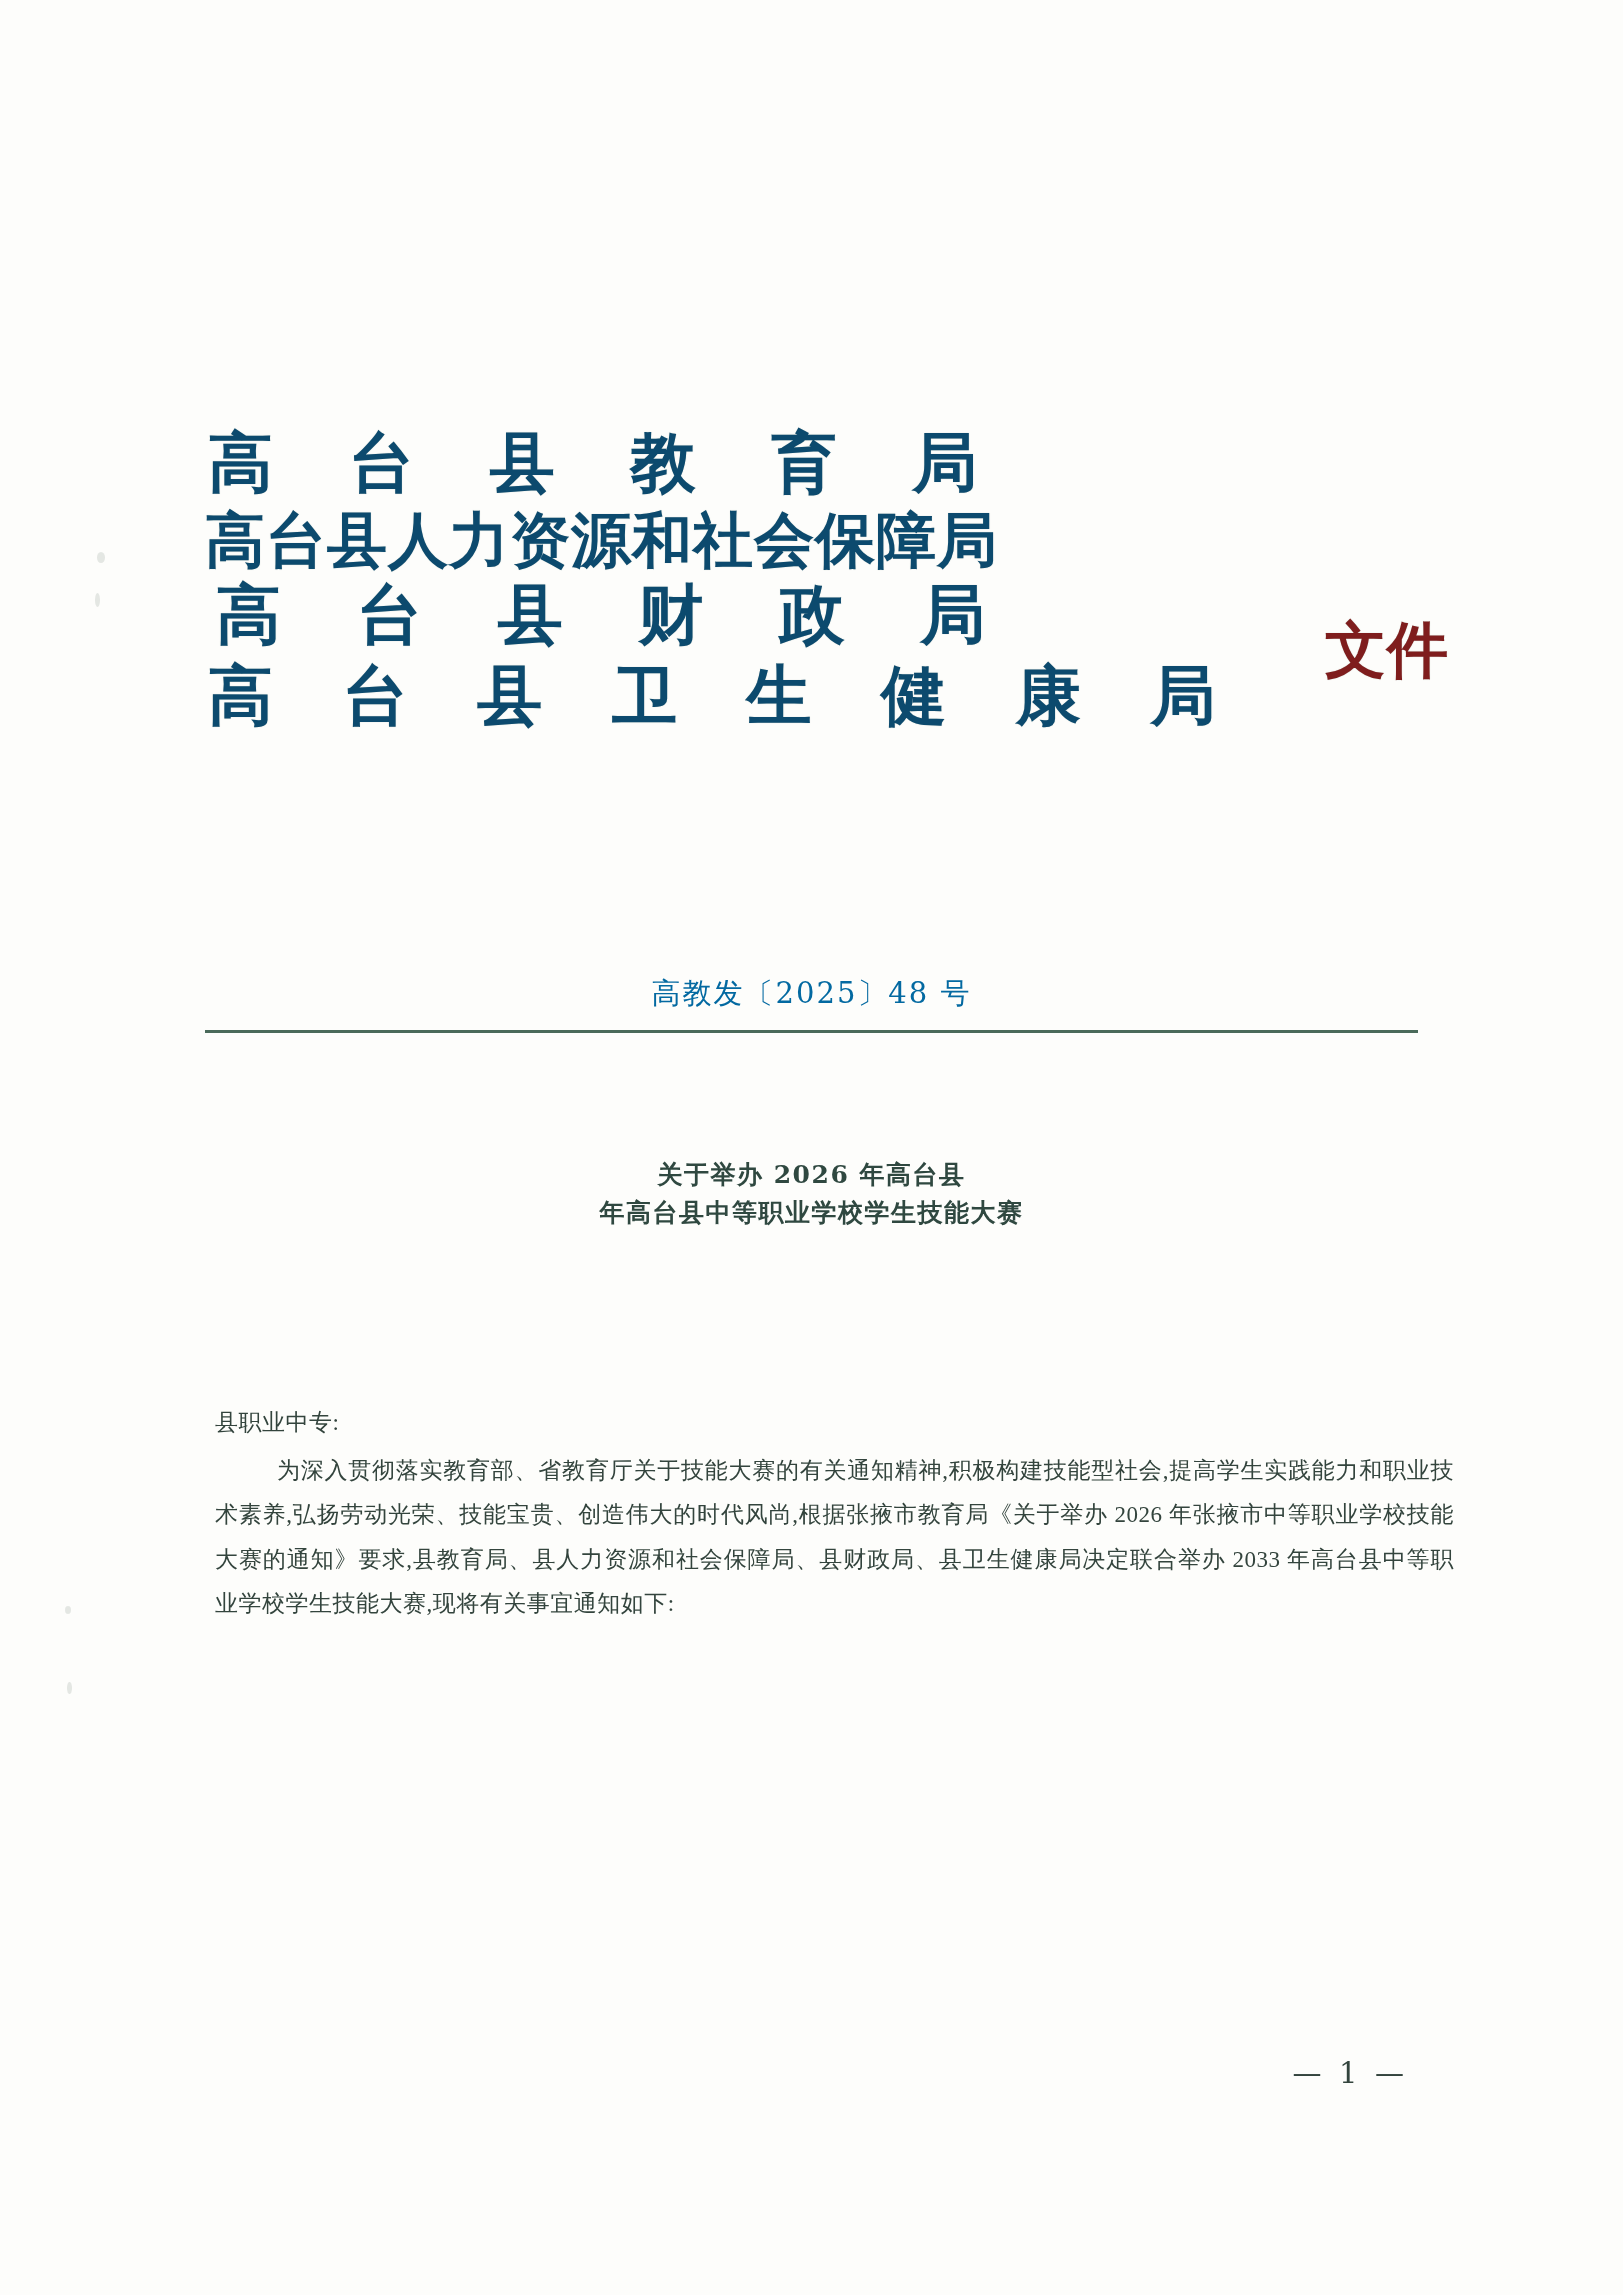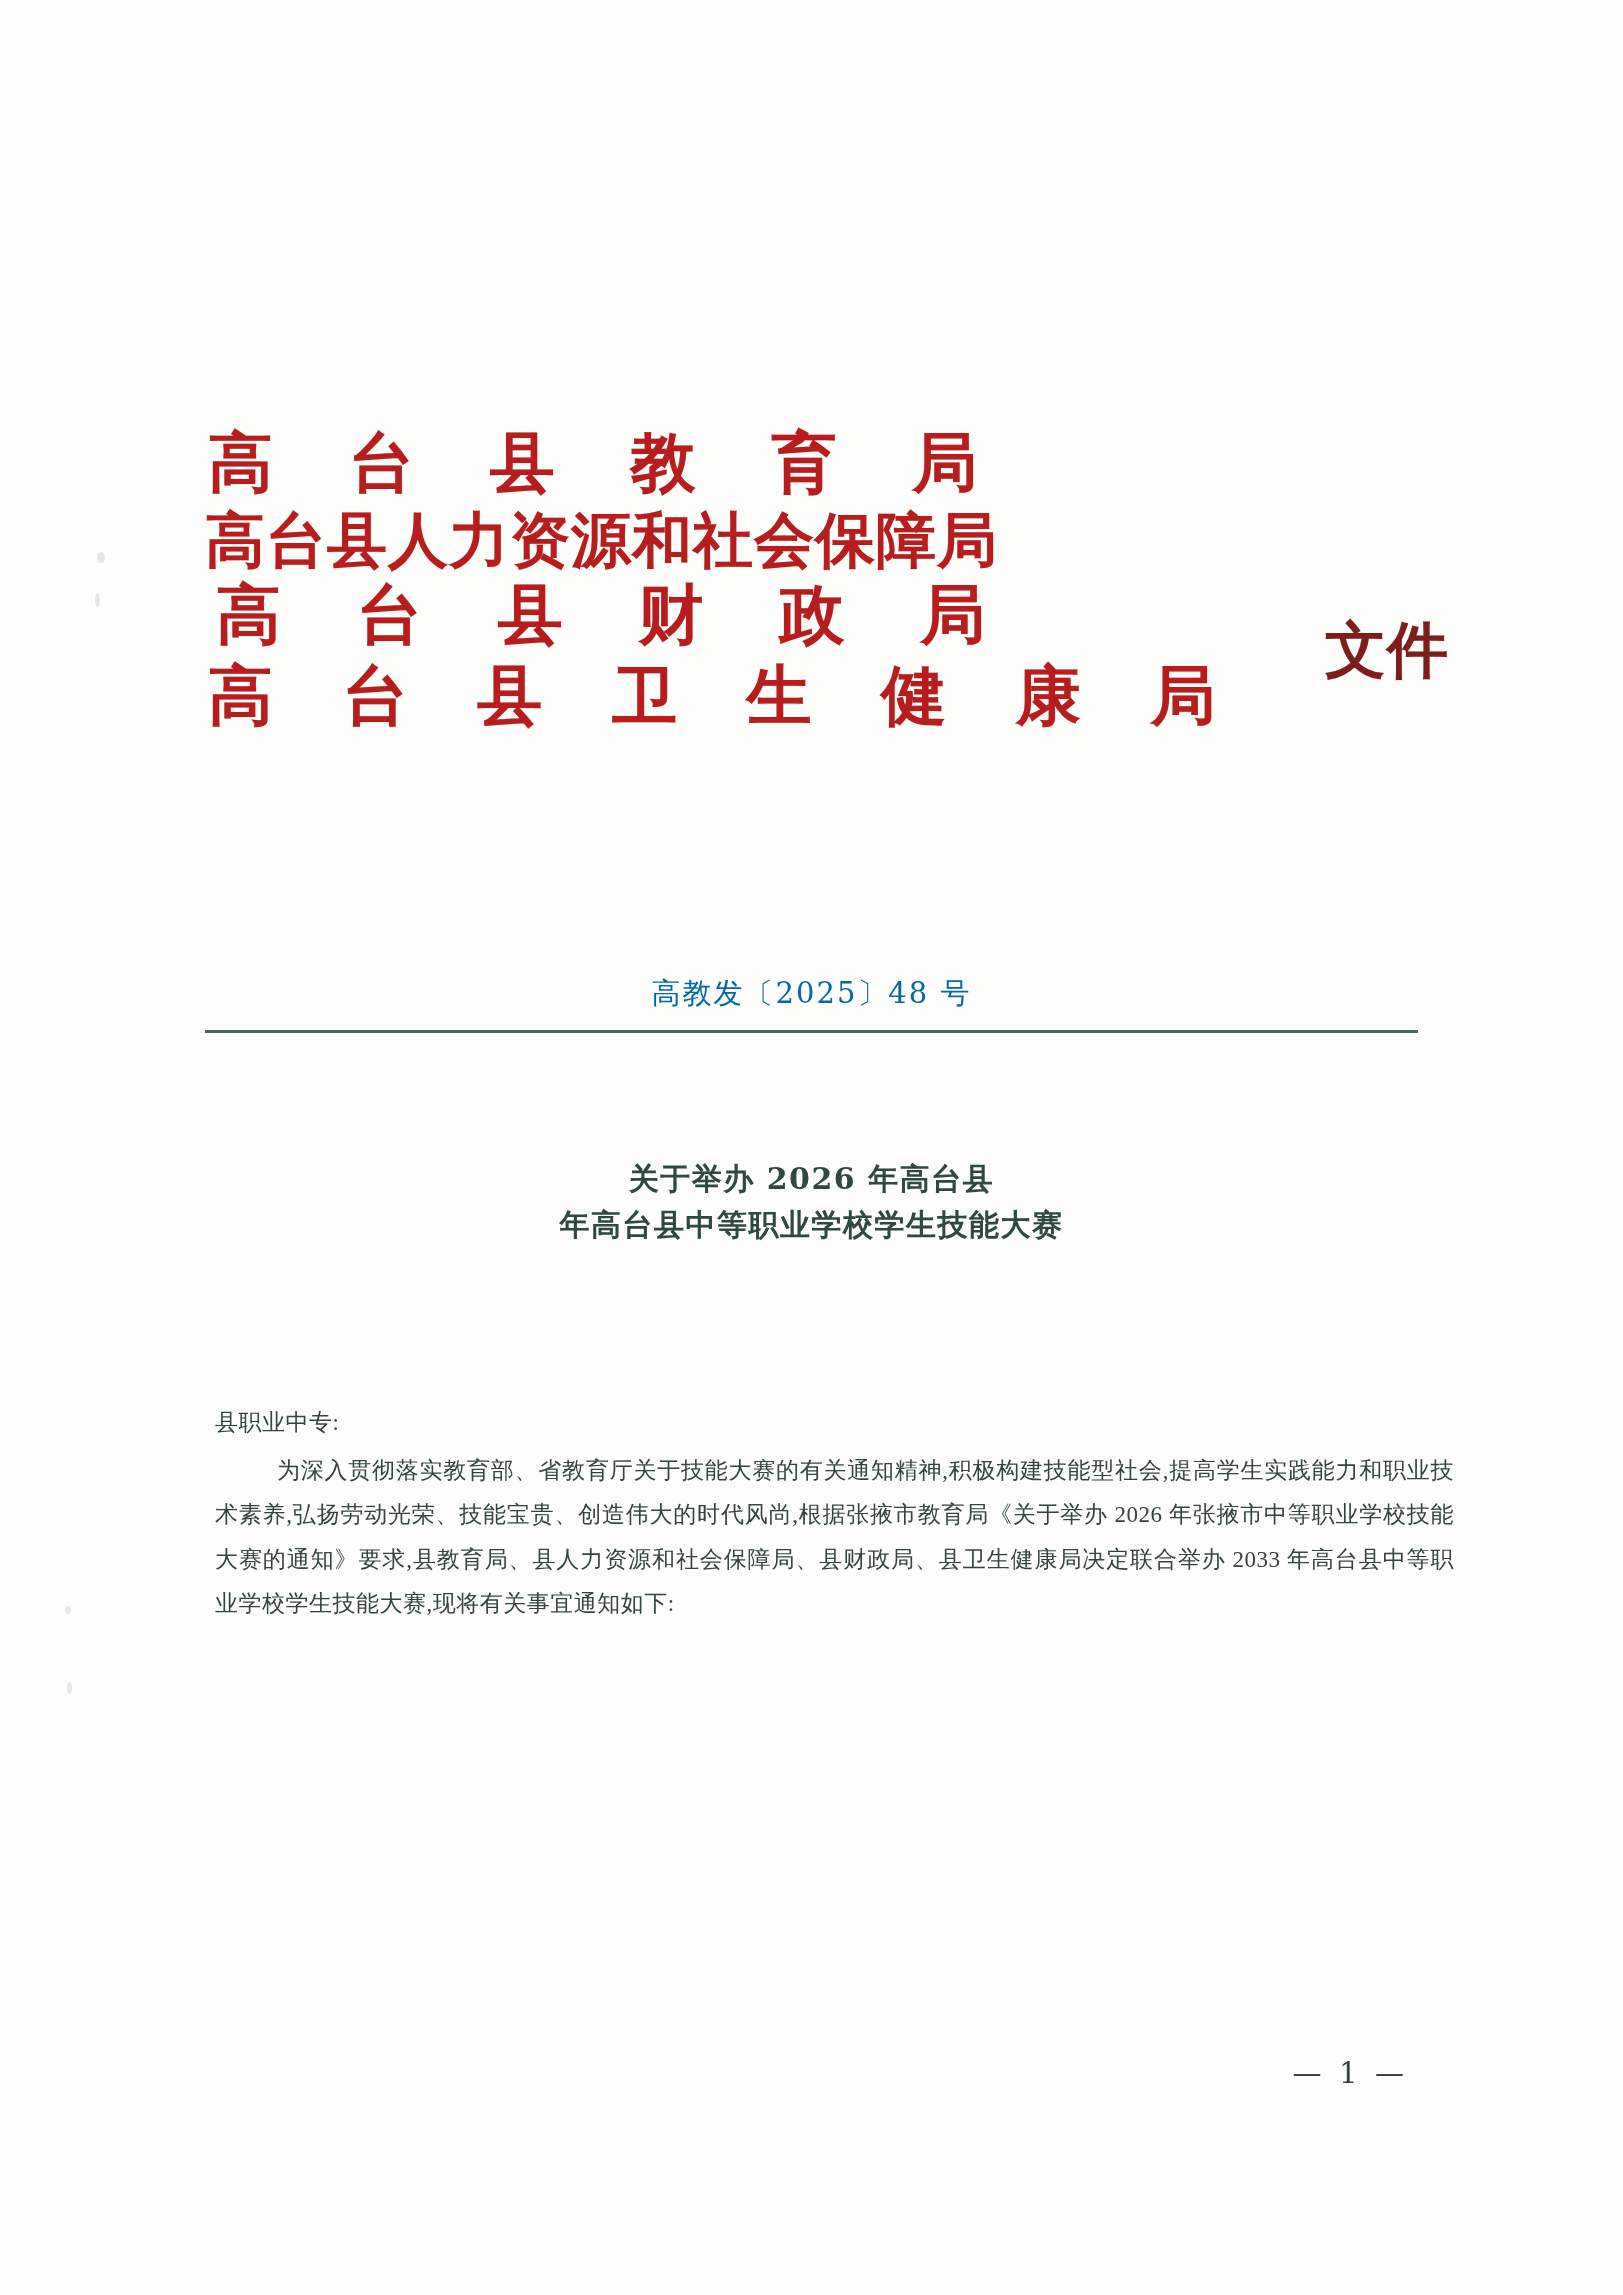--- a/index.html
+++ b/index.html
@@ -24,21 +24,21 @@
     left: 0;
     right: 0;
     top: 430px;
     padding: 0 205px;
     box-sizing: border-box;
   }
   .lh-rows {
     position: relative;
   }
   .lh-line {
-    color: #b91c1c;
+    color: #0c4a6e;
     font-family: "DejaVu Serif", "Liberation Serif", serif;
     font-weight: bold;
     line-height: 1.0;
     white-space: nowrap;
     text-shadow: 0 0 1px rgba(74,106,90,0.35);
   }
   .lh-line-1 {
     font-size: 65px;
     letter-spacing: 26.6px;
     padding-left: 3.1px;
@@ -98,21 +98,21 @@
 
   
   .title {
     position: absolute;
     left: 215px;
     right: 215px;
     top: 1156px;
     text-align: center;
     color: #2f4840;
     font-weight: bold;
-    font-size: 30px;
+    font-size: 25px;
     line-height: 1.52;
     letter-spacing: 1.5px;
     font-family: "DejaVu Serif", "Liberation Serif", serif;
   }
   .title-line { display: block; }
 
   
   .body-block {
     position: absolute;
     left: 215px;

